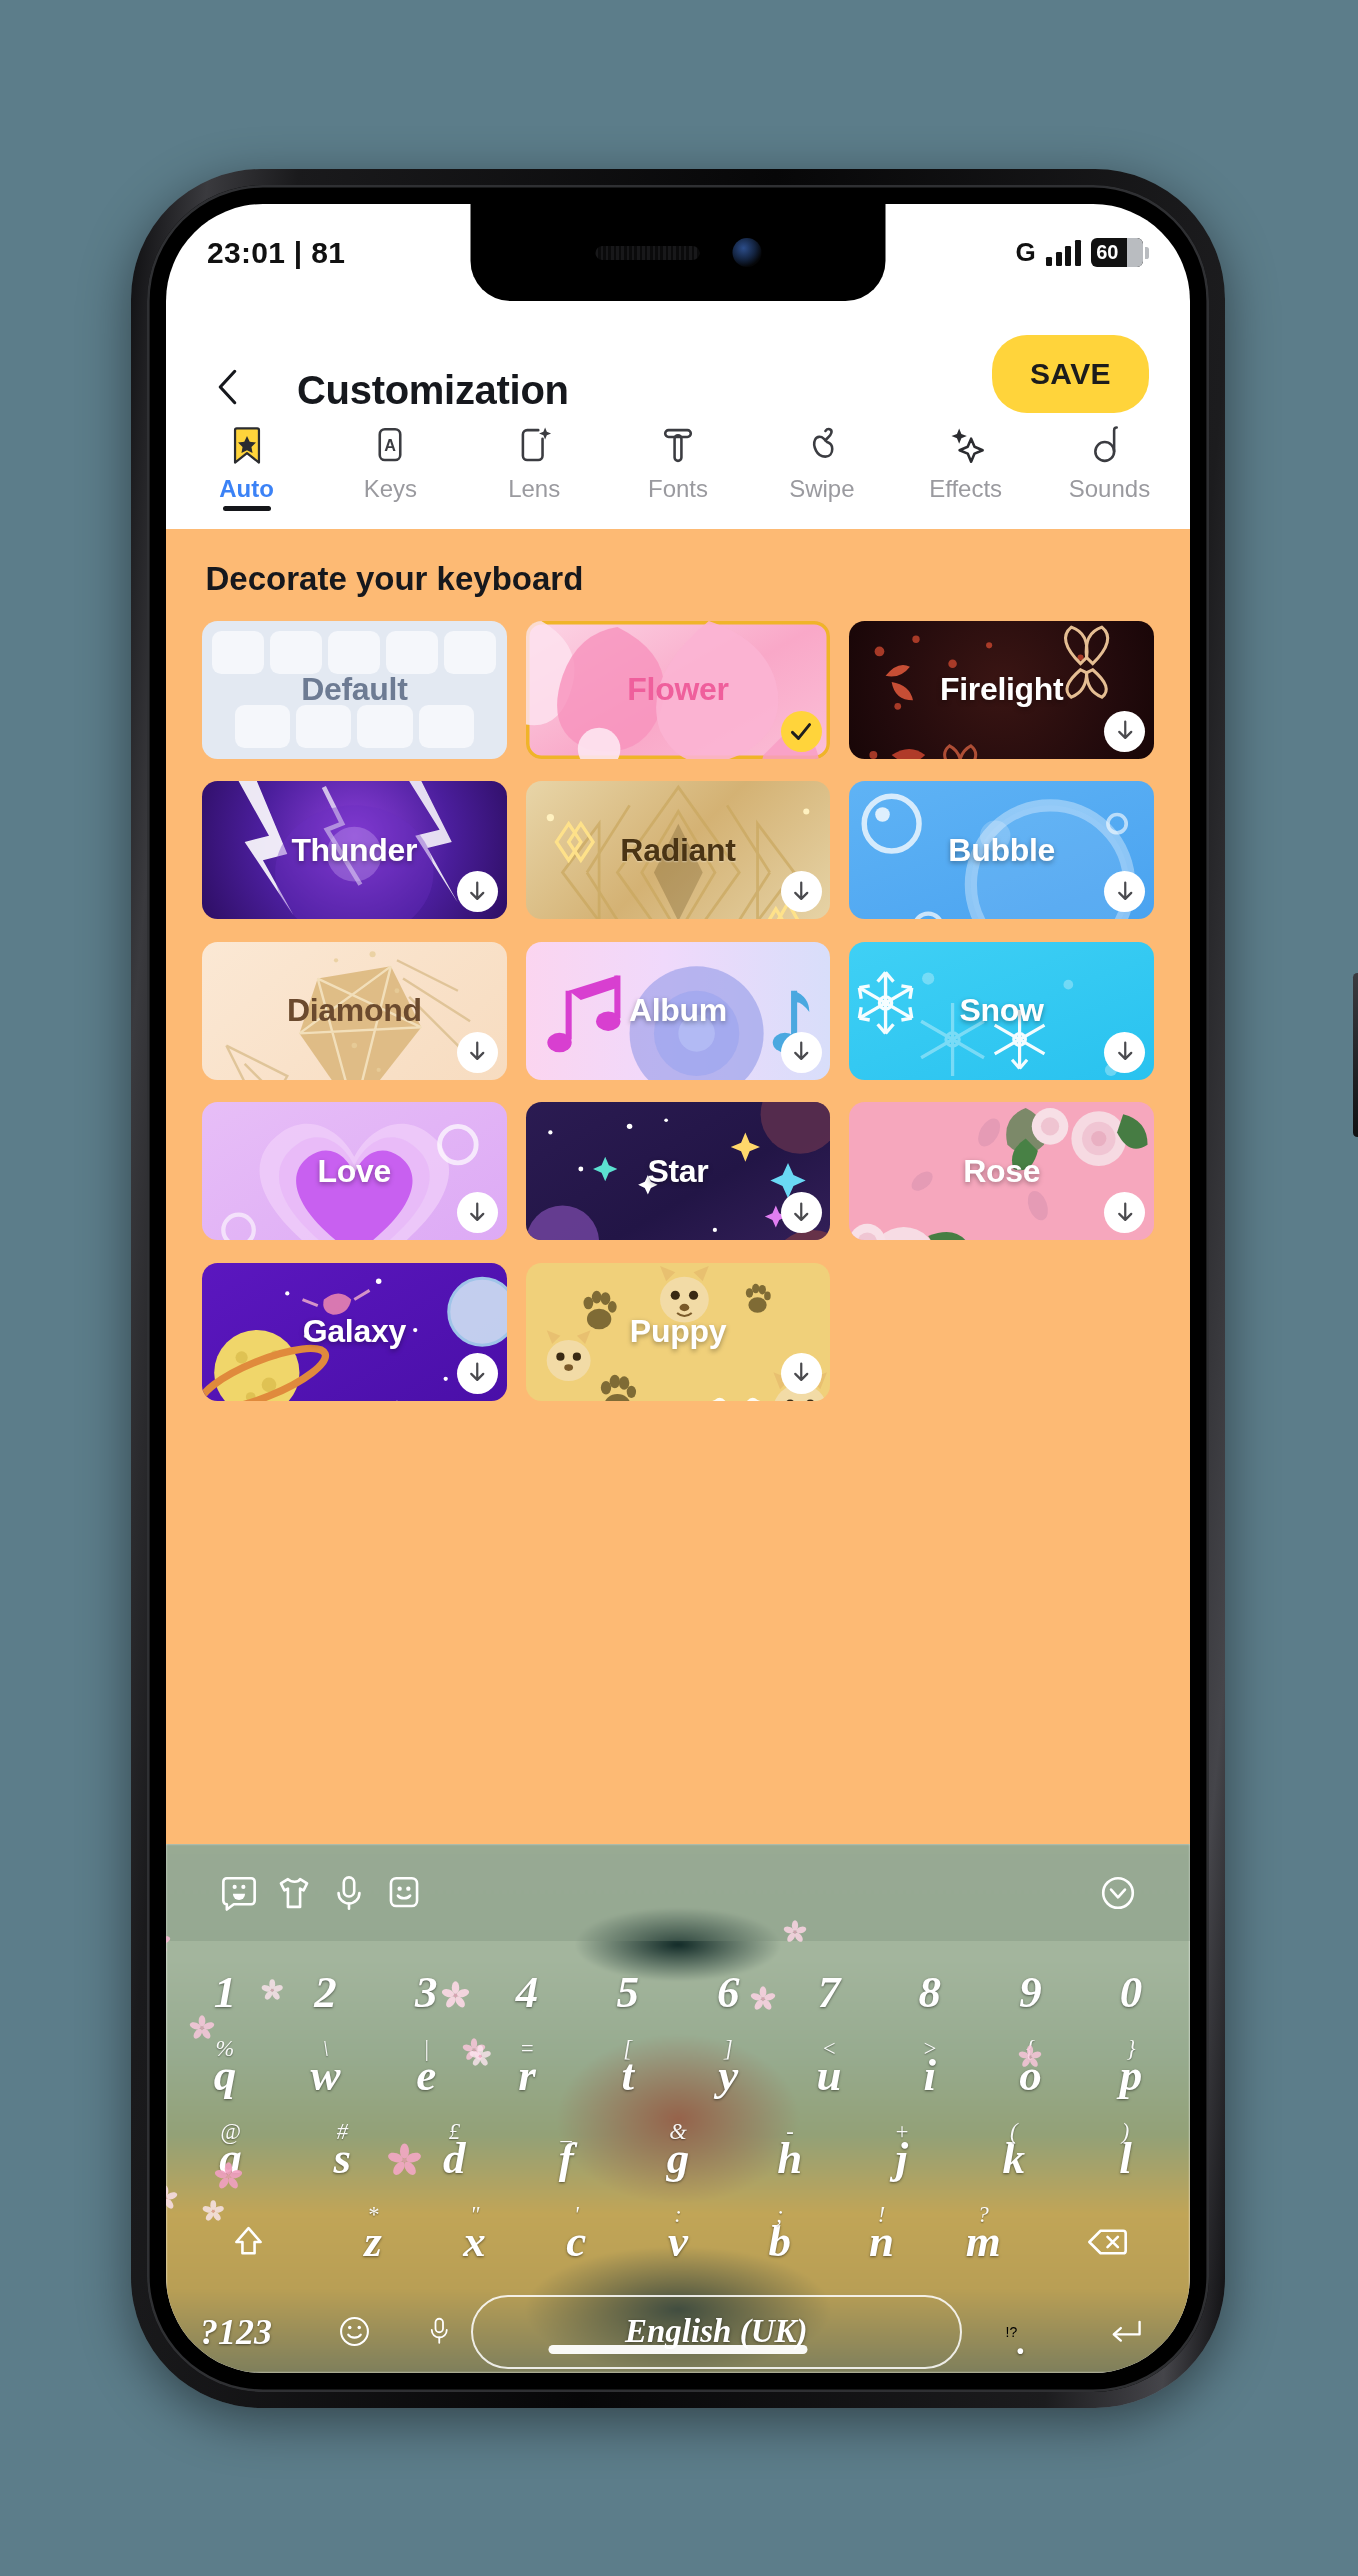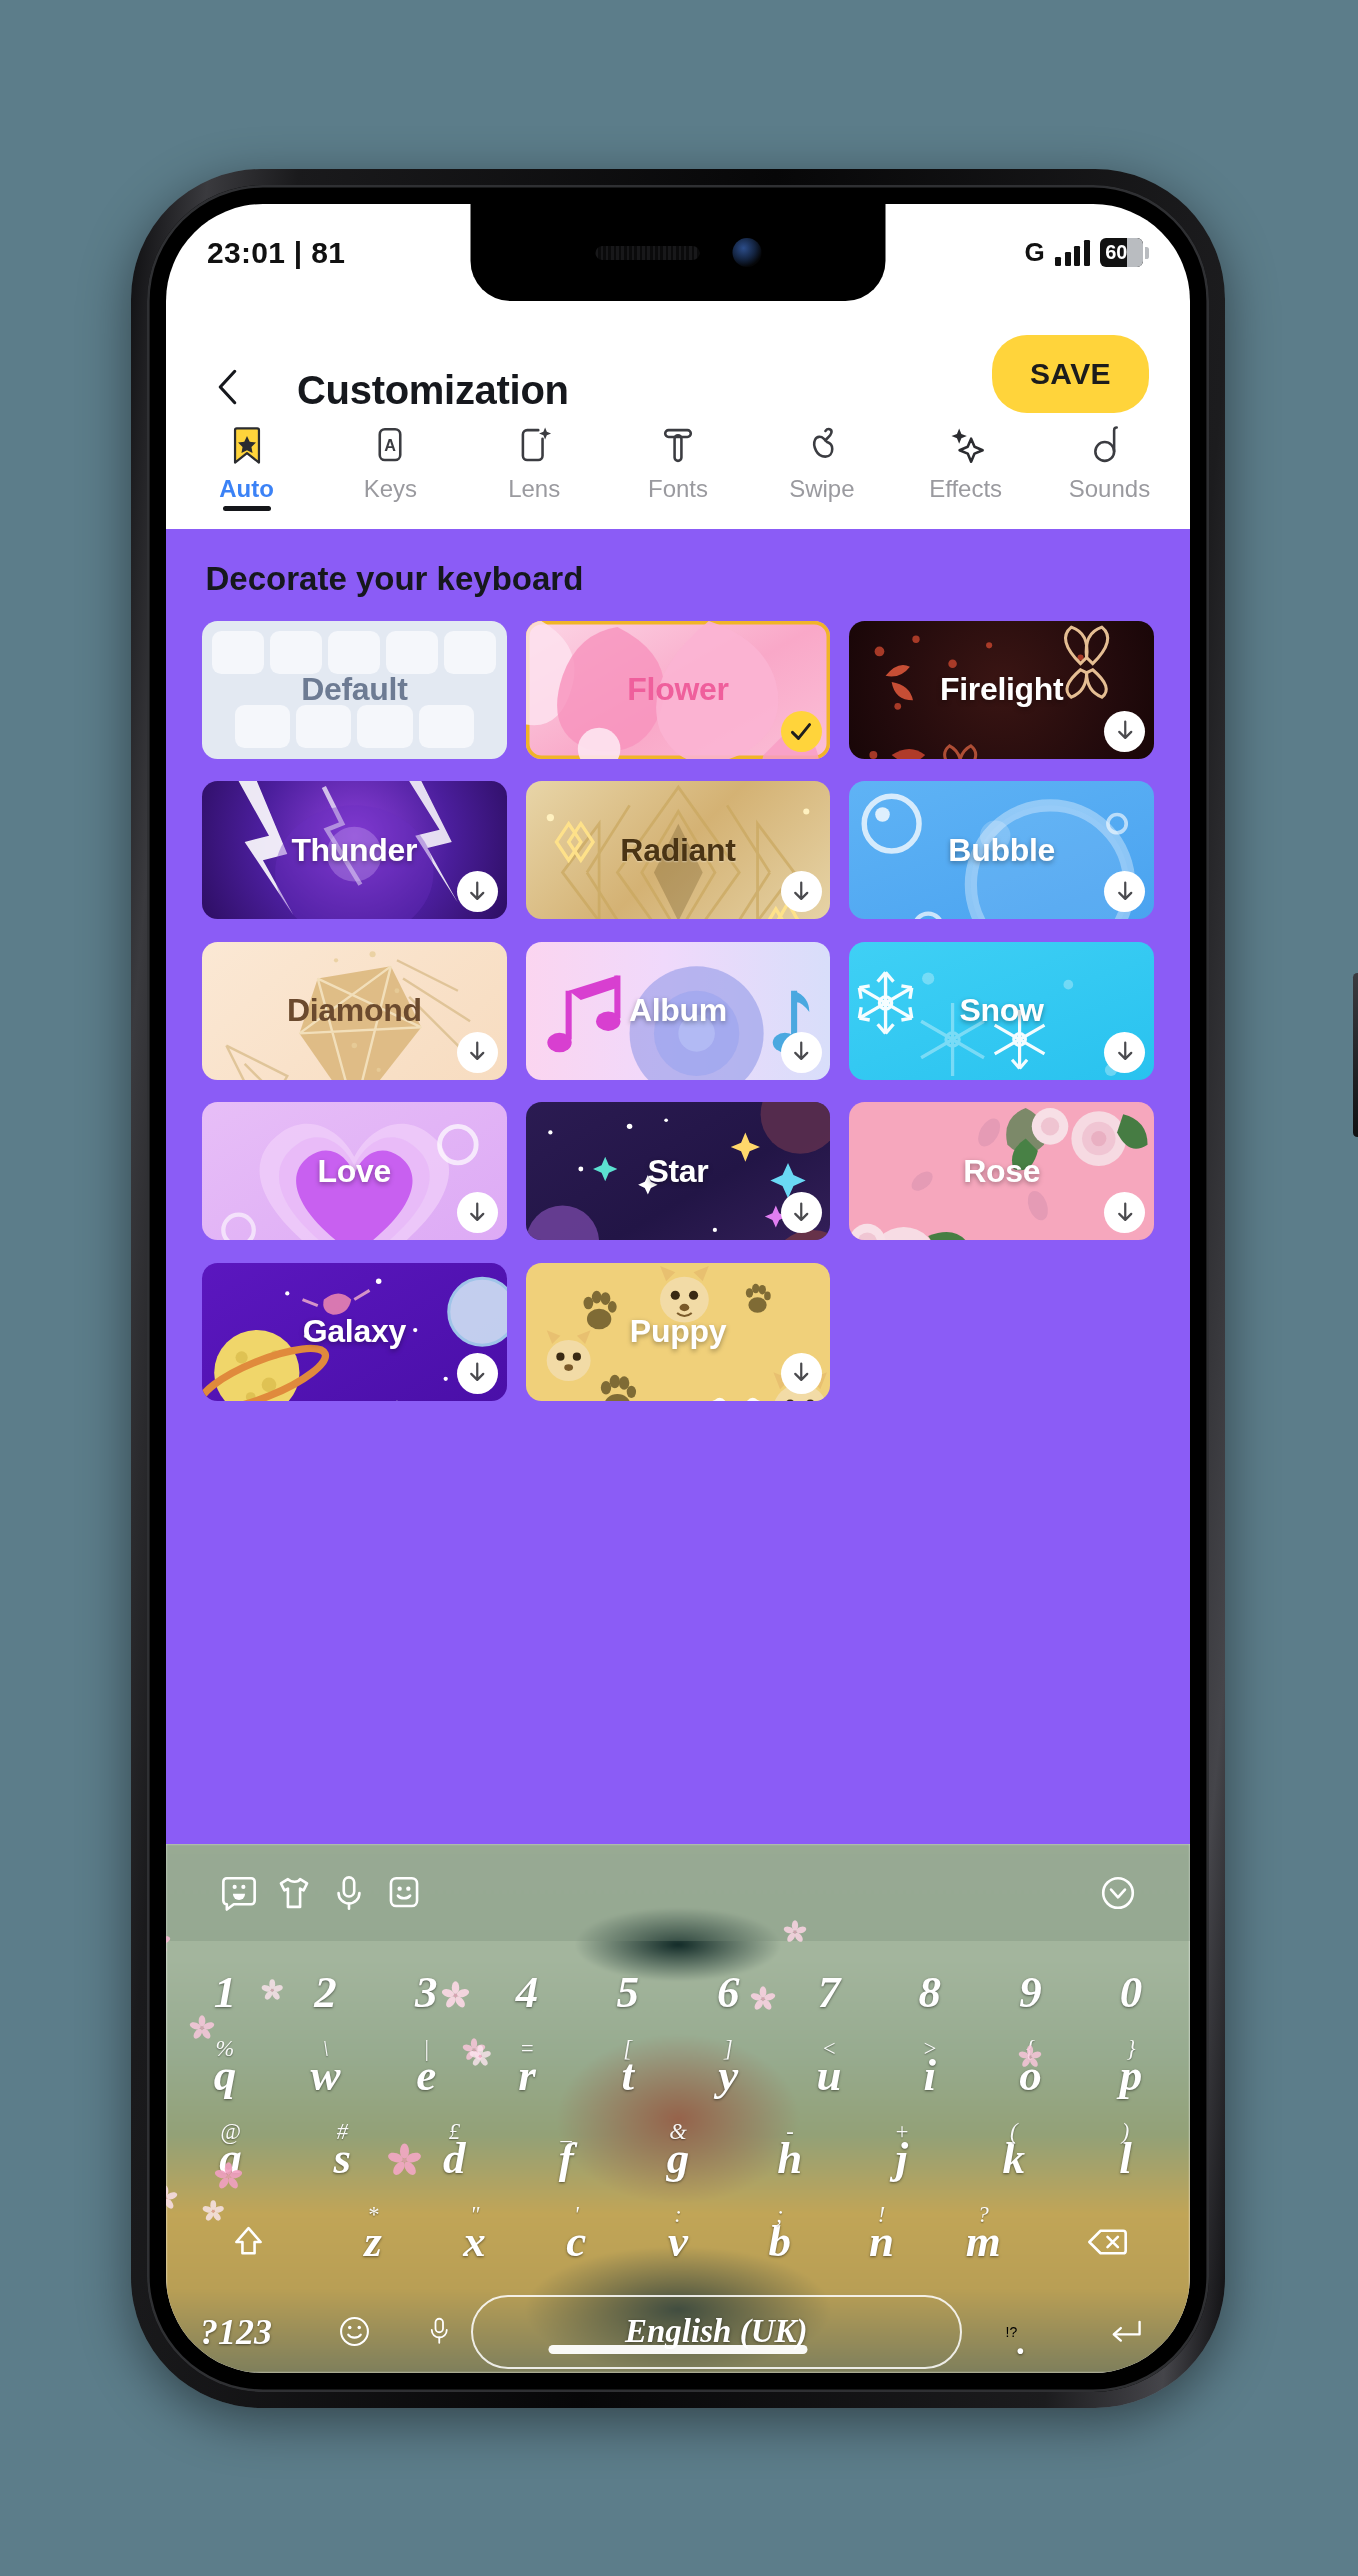--- a/index.html
+++ b/index.html
@@ -64,21 +64,21 @@
     padding: 0 41px; z-index: 30; color: #111;
   }
   #status-left { font-size: 30px; font-weight: 700; letter-spacing: 0.3px; white-space: nowrap; }
   #status-right { display: flex; align-items: center; gap: 10.4px; font-size: 26px; font-weight: 700; }
   .sig-bars { display: flex; align-items: flex-end; gap: 3.5px; height: 26px; }
   .sig-bars i { display:block; width: 6px; background:#111; border-radius:1.3px; }
   .sig-bars i:nth-child(1){height:8.6px;} .sig-bars i:nth-child(2){height:14px;}
   .sig-bars i:nth-child(3){height:20px;} .sig-bars i:nth-child(4){height:26px;}
   #battery { display:flex; align-items:center; }
   #battery-body {
-    width: 43px; height: 28.5px; border-radius: 6px; background:#111;
+    width: 52px; height: 28.5px; border-radius: 6px; background:#111;
     color:#fff; font-size: 20px; font-weight:700;
     display:flex; align-items:center; justify-content:flex-start; padding-left:5.2px;
     position:relative; overflow:hidden;
   }
   #battery-body::after{
     content:""; position:absolute; right:0; top:0; bottom:0; width:16.4px;
     background:#b9bcc0; border-top-right-radius:5.2px; border-bottom-right-radius:5.2px;
   }
   #battery-cap { width:4.3px; height:12px; background:#b9bcc0; border-radius:0 2.6px 2.6px 0; margin-left:1.7px; }
 
@@ -113,21 +113,21 @@
   .tab.active .tab-label { color:#3b82f6; font-weight:700; }
   .tab.active::after {
     content:""; position:absolute; bottom:-8.6px; left:50%; transform:translateX(-50%);
     width:48px; height:5.2px; border-radius:2.6px; background:#15161a;
   }
   #tab-divider { position:absolute; top:322px; left:0; right:0; height:1.7px; background:#e9e9ec; z-index:17;}
 
   
   #content {
     position:absolute; top:323px; left:0; right:0; bottom:529px;
-    background:#8b5cf6; padding: 26px 36px 0 36px; z-index:10; overflow:hidden;
+    background:#fdba74; padding: 26px 36px 0 36px; z-index:10; overflow:hidden;
   }
   #section-title { font-size: 33px; font-weight:700; color:#16181d; margin: 7px 0 22.5px 3.5px; }
   #theme-grid { display:grid; grid-template-columns: repeat(3, 1fr); gap: 22.5px 19px; }
 
   .theme-tile {
     position:relative; height: 138px; border-radius: 15.6px; overflow:hidden;
     display:flex; align-items:center; justify-content:center; cursor:pointer;
   }
   .theme-name {
     position:relative; z-index:5; font-size:32px; font-weight:700;

